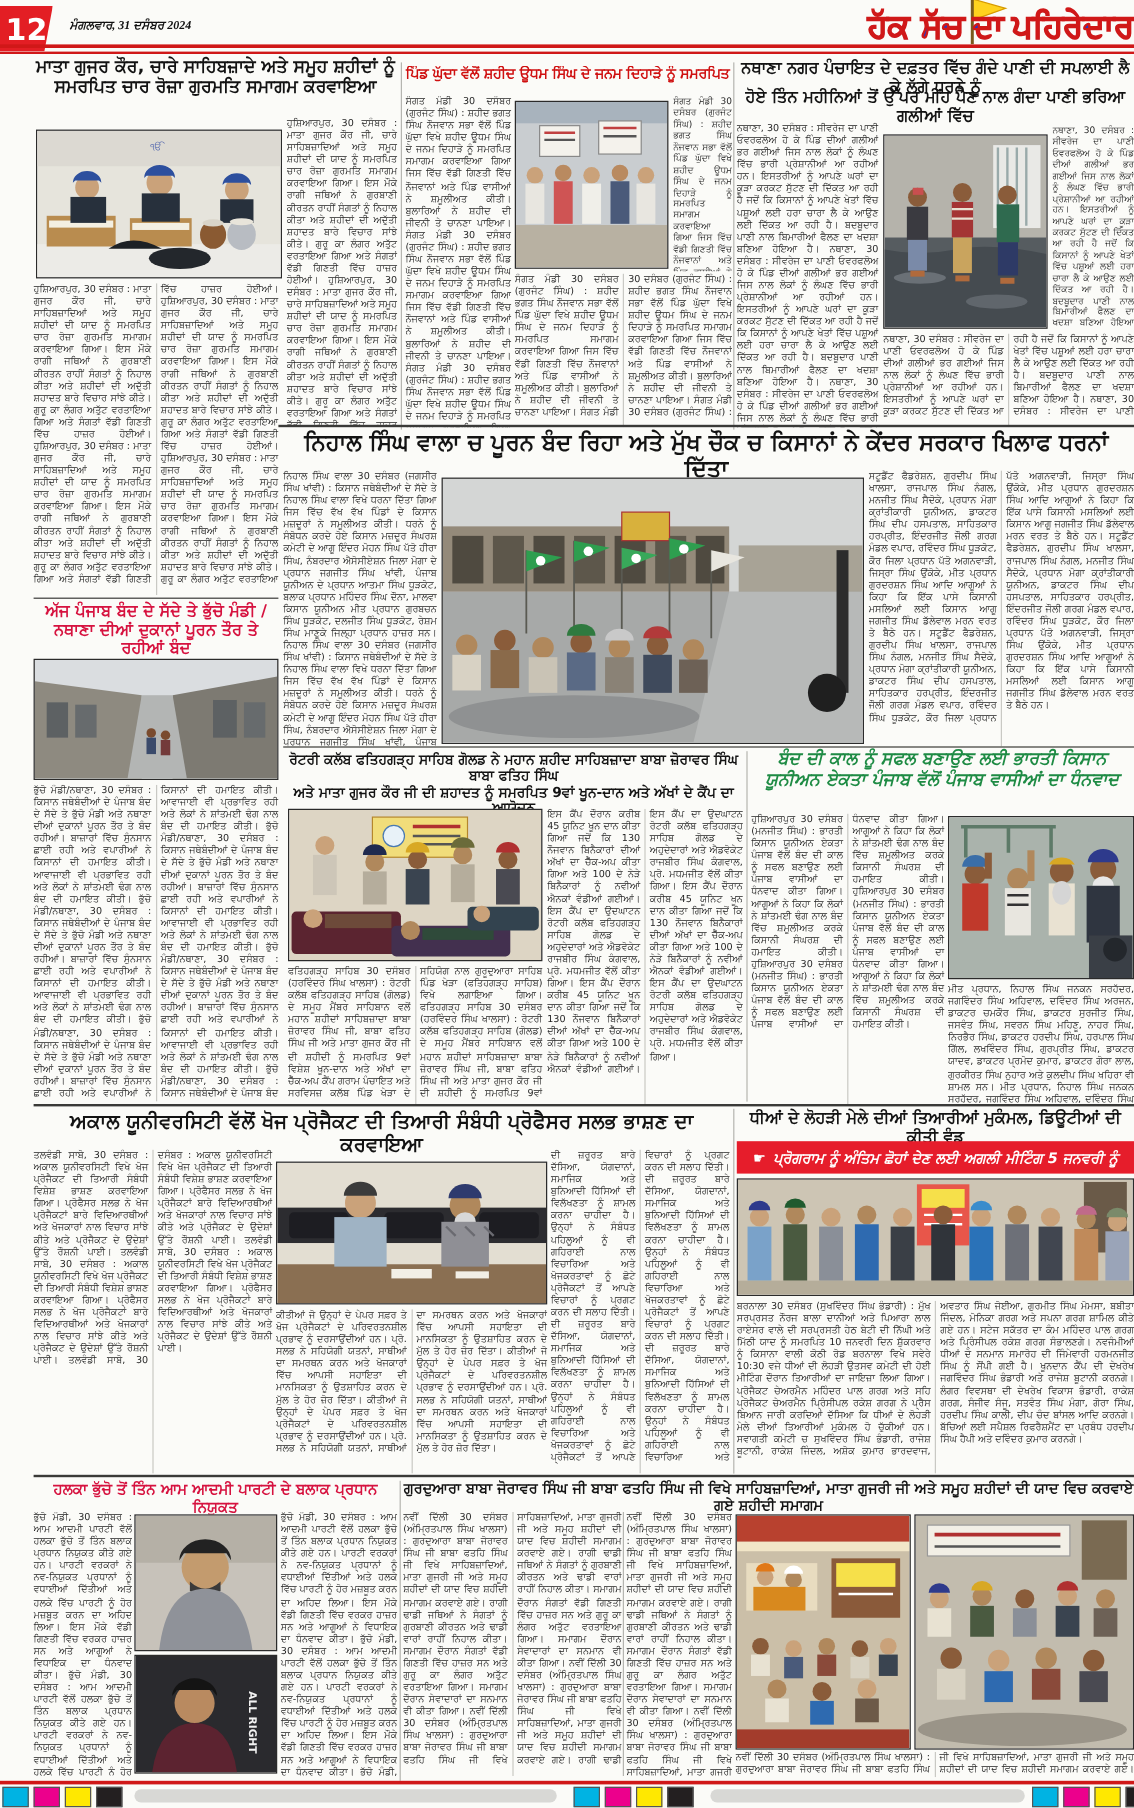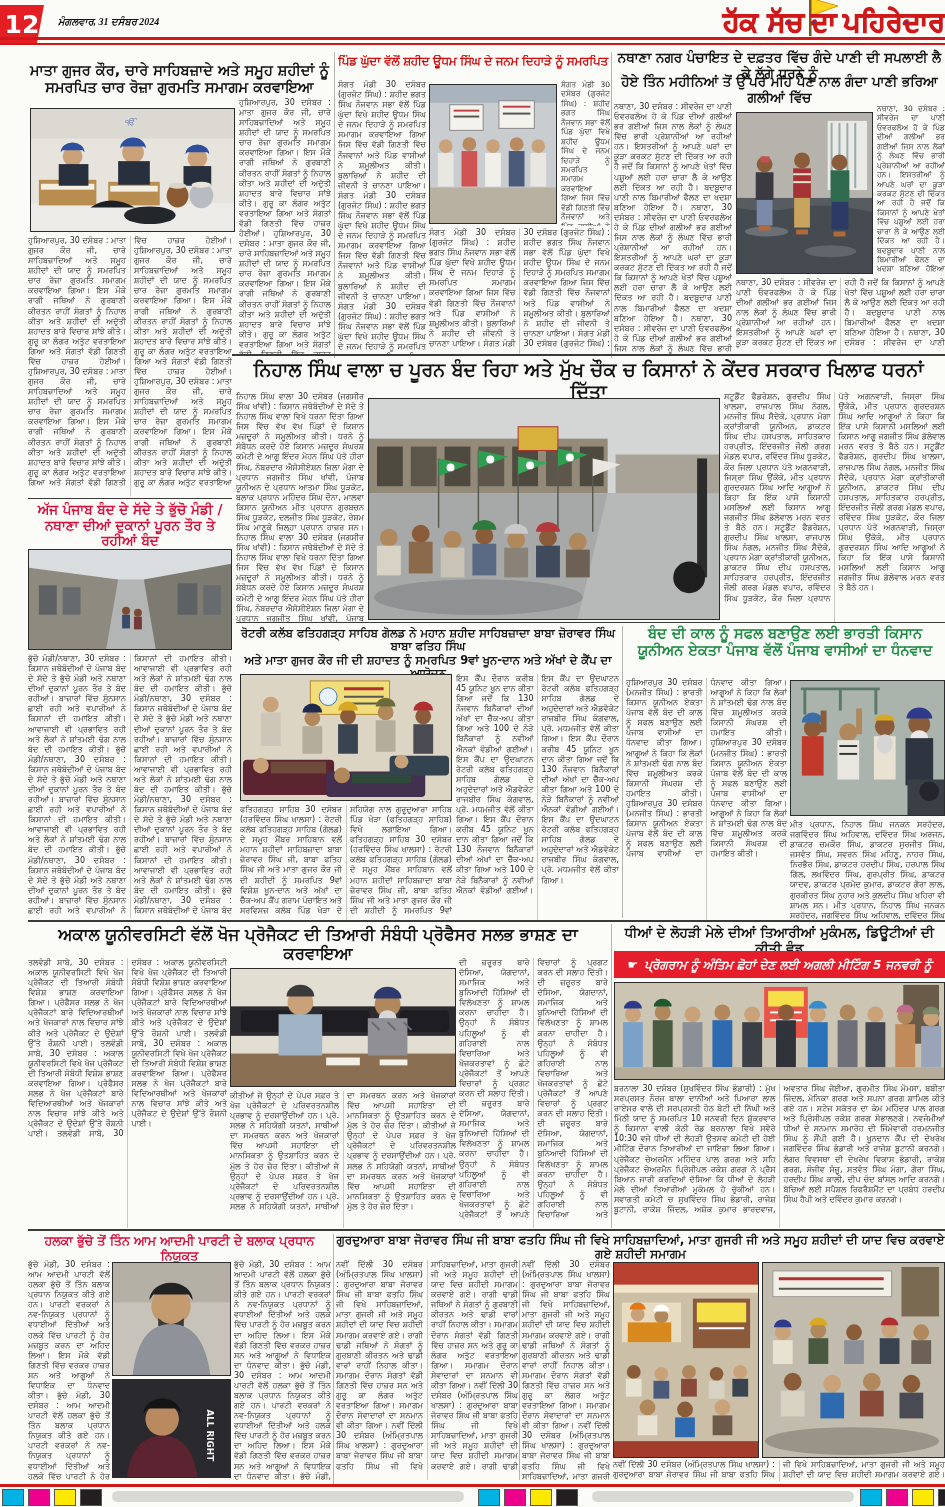--- a/index.html
+++ b/index.html
@@ -2,21 +2,21 @@
 <html><head>
 <meta charset="utf-8">
 <style>
   html,body{margin:0;padding:0;background:#e9e9e6;}
   #page{position:relative;width:945px;height:1507px;background:#fbfbf8;margin:0 auto;
         font-family:"DejaVu Sans",sans-serif;overflow:hidden;}
   .abs{position:absolute;box-sizing:border-box;}
   .hl{font-weight:bold;color:#131313;line-height:1.16;text-align:center;}
   .hl-red{color:#d6123f;text-align:center;}
   .hl-darkred{color:#cf1010;}
-  .hl-green{color:#1e8b44;}
+  .hl-green{color:#1e8b44;font-style:italic;}
   .body-txt{font-size:8px;line-height:1.26;color:#1f1f1f;text-align:justify;
             overflow:hidden;word-break:break-word;column-gap:8px;column-rule:1px solid #c9c9c4;}
   .cols2{column-count:2;}
   .ph{border:1px solid #2b2b2b;background:#ddd;overflow:hidden;}
   .ph svg{display:block;width:100%;height:100%;}
   .vrule{width:1px;background:#b5b5b0;}
   .hrule{height:1px;background:#3a3a38;}
   .red-rule{background:#d01818;}
   .pagebox{background:#e31e24;color:#fff;font-weight:bold;font-size:25px;
            display:flex;align-items:center;justify-content:center;
@@ -52,21 +52,21 @@
         <polygon points="4,2 32,10 4,20" fill="#ffd21e" stroke="#d79b00" stroke-width="1"></polygon>
         <rect x="3" y="2" width="2.5" height="38" fill="#7a5a1d"></rect>
       </svg>
       <span>ਦਾ</span>
     </span>
     <span>ਪਹਿਰੇਦਾਰ</span>
   </div>
   <div class="abs red-rule" style="left:0;top:37px;width:945px;height:3px;"></div>
   <div class="abs red-rule" style="left:0;top:43px;width:945px;height:2px;"></div>
 
-  <div class="abs hl" style="left:28px;top:62px;width:303px;height:48px;font-size:14.5px;">ਮਾਤਾ ਗੁਜਰ ਕੌਰ, ਚਾਰੇ ਸਾਹਿਬਜ਼ਾਦੇ ਅਤੇ ਸਮੂਹ ਸ਼ਹੀਦਾਂ ਨੂੰ ਸਮਰਪਿਤ ਚਾਰ ਰੋਜ਼ਾ ਗੁਰਮਤਿ ਸਮਾਗਮ ਕਰਵਾਇਆ</div>
+  <div class="abs hl" style="left:28px;top:48px;width:303px;height:48px;font-size:14.5px;">ਮਾਤਾ ਗੁਜਰ ਕੌਰ, ਚਾਰੇ ਸਾਹਿਬਜ਼ਾਦੇ ਅਤੇ ਸਮੂਹ ਸ਼ਹੀਦਾਂ ਨੂੰ ਸਮਰਪਿਤ ਚਾਰ ਰੋਜ਼ਾ ਗੁਰਮਤਿ ਸਮਾਗਮ ਕਰਵਾਇਆ</div>
   <div class="abs vrule" style="left:334px;top:52px;height:306px;"></div>
   <div class="abs hl hl-darkred nowrap" style="left:338px;top:55px;width:272px;height:20px;font-size:12px;letter-spacing:-0.3px;">ਪਿੰਡ ਘੁੱਦਾ ਵੱਲੋਂ ਸ਼ਹੀਦ ਊਧਮ ਸਿੰਘ ਦੇ ਜਨਮ ਦਿਹਾੜੇ ਨੂੰ ਸਮਰਪਿਤ ਸਮਾਗਮ ਕਰਵਾਇਆ</div>
   <div class="abs vrule" style="left:611px;top:52px;height:306px;"></div>
   <div class="abs hl" style="left:614px;top:74px;width:331px;height:24px;font-size:13.5px;">ਹੋਏ ਤਿੰਨ ਮਹੀਨਿਆਂ ਤੋਂ ਉੱਪਰ ਮੀਂਹ ਪੈਣ ਨਾਲ ਗੰਦਾ ਪਾਣੀ ਭਰਿਆ ਗਲੀਆਂ ਵਿੱਚ</div>
   <div class="abs hl" style="left:614px;top:50px;width:331px;height:24px;font-size:13.5px;">ਨਥਾਣਾ ਨਗਰ ਪੰਚਾਇਤ ਦੇ ਦਫ਼ਤਰ ਵਿੱਚ ਗੰਦੇ ਪਾਣੀ ਦੀ ਸਪਲਾਈ ਲੈ ਕੇ ਲੱਗੇ ਧਰਨੇ ਨੂੰ</div>
 
   <div class="abs ph" style="left:30px;top:108px;width:205px;height:124px;">
     <svg viewBox="0 0 205 124" preserveAspectRatio="none">
       <rect width="205" height="124" fill="#e6e4dc"></rect>
       <rect x="0" y="0" width="205" height="30" fill="#dcd9d2"></rect>

